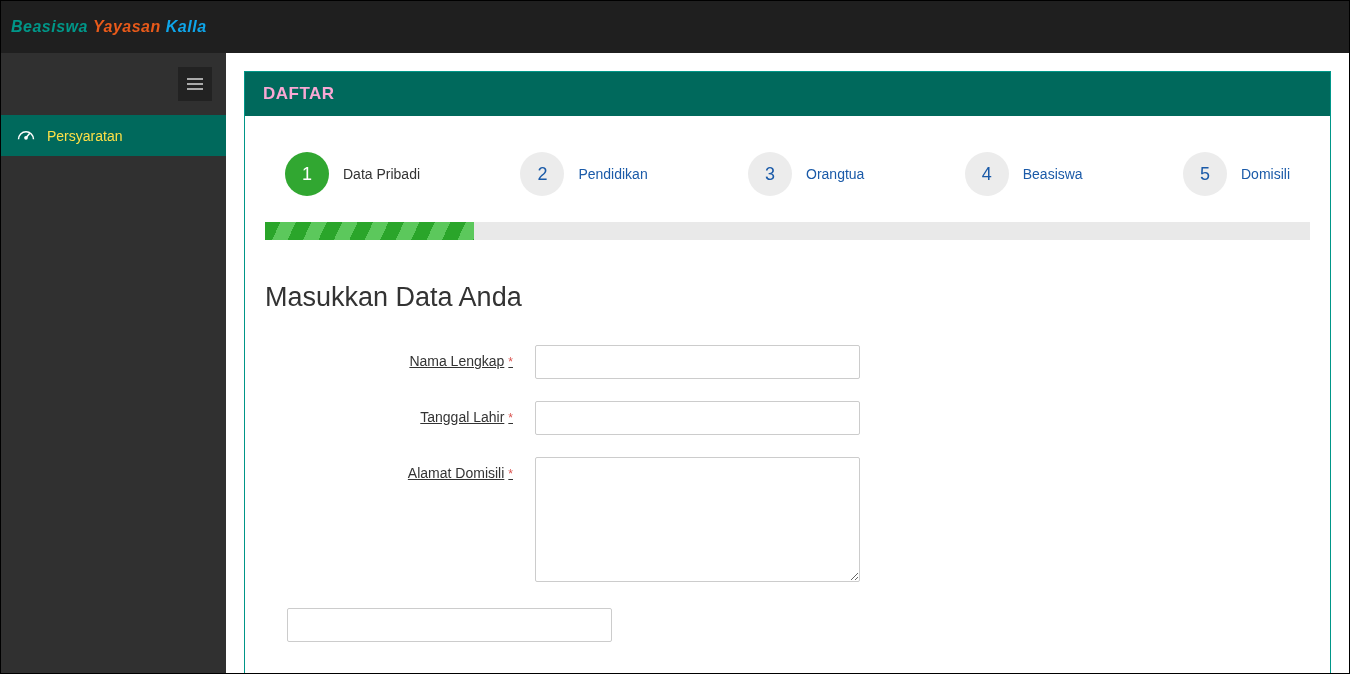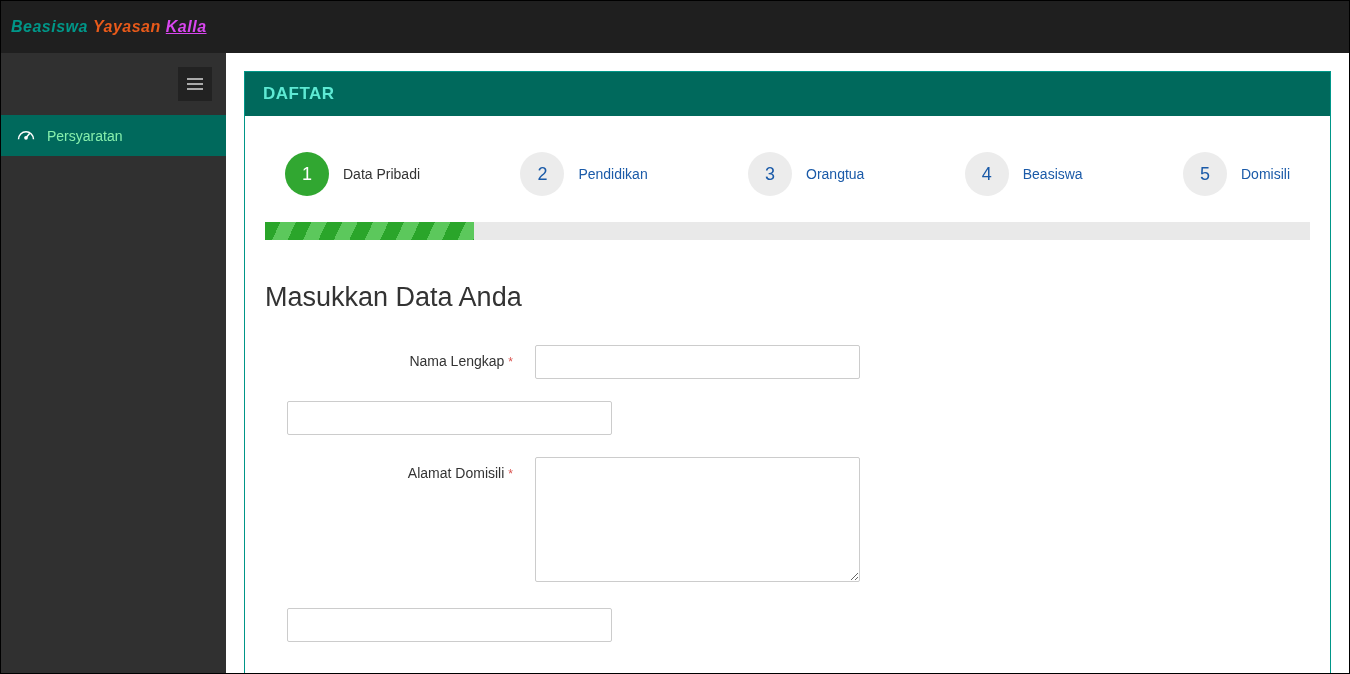--- a/index.html
+++ b/index.html
@@ -18,21 +18,21 @@
     display: flex;
     align-items: center;
     padding: 0 10px;
     font-weight: 600;
     font-style: italic;
     font-size: 16px;
     letter-spacing: 0.5px;
   }
   .topbar .b1 { color: #009688; }
   .topbar .b2 { color: #e85a1a; padding-left: 5px; }
-  .topbar .b3 { color: #d946ef; padding-left: 5px; text-decoration: underline; }
+  .topbar .b3 { color: #0ea5e9; padding-left: 5px; }
   .container {
     display: flex;
     height: calc(100% - 38px);
   }
   .sidebar {
     width: 225px;
     background: #303030;
     color: #d9d9d9;
     flex-shrink: 0;
     position: relative;
@@ -58,38 +58,38 @@
     width: 16px;
     height: 2px;
     background: #aaa;
   }
   .nav-item {
     display: flex;
     align-items: center;
     gap: 12px;
     padding: 12px 16px;
     font-size: 14px;
-    color: #86efac;
+    color: #fde047;
     background: #00695c;
     cursor: pointer;
   }
   .main {
     flex: 1;
     background: #fff;
     padding: 18px;
     overflow: auto;
     height: 100%;
   }
   .panel {
     border: 1px solid #009688;
     background: #fff;
   }
   .panel-header {
     background: #00695c;
-    color: #5eead4;
+    color: #f9a8d4;
     font-weight: 700;
     font-size: 17px;
     padding: 12px 18px;
     letter-spacing: 0.5px;
   }
   .steps {
     display: flex;
     justify-content: space-between;
     align-items: center;
     padding: 36px 40px 26px 40px;
@@ -154,20 +154,21 @@
     display: flex;
     align-items: flex-start;
     margin-bottom: 22px;
   }
   .form-label {
     width: 248px;
     text-align: right;
     font-size: 14px;
     color: #333;
     padding-top: 8px;
+    text-decoration: underline;
   }
   .form-label .req {
     color: #d9534f;
     padding-left: 4px;
     font-size: 12px;
   }
   .form-field {
     padding-left: 22px;
   }
   .form-field input[type="text"] {
@@ -260,20 +261,23 @@
           <label class="form-label">
             <span>Nama Lengkap</span><span class="req">*</span>
           </label>
           <div class="form-field">
             <input type="text" value="" style="">
           </div>
         </div>
 
 
         <div class="form-row">
+          <label class="form-label">
+            <span>Tanggal Lahir</span><span class="req">*</span>
+          </label>
           <div class="form-field">
             <input type="text" value="" style="">
           </div>
         </div>
 
         <div class="form-row">
           <label class="form-label">
             <span>Alamat Domisili</span><span class="req">*</span>
           </label>
           <div class="form-field">

